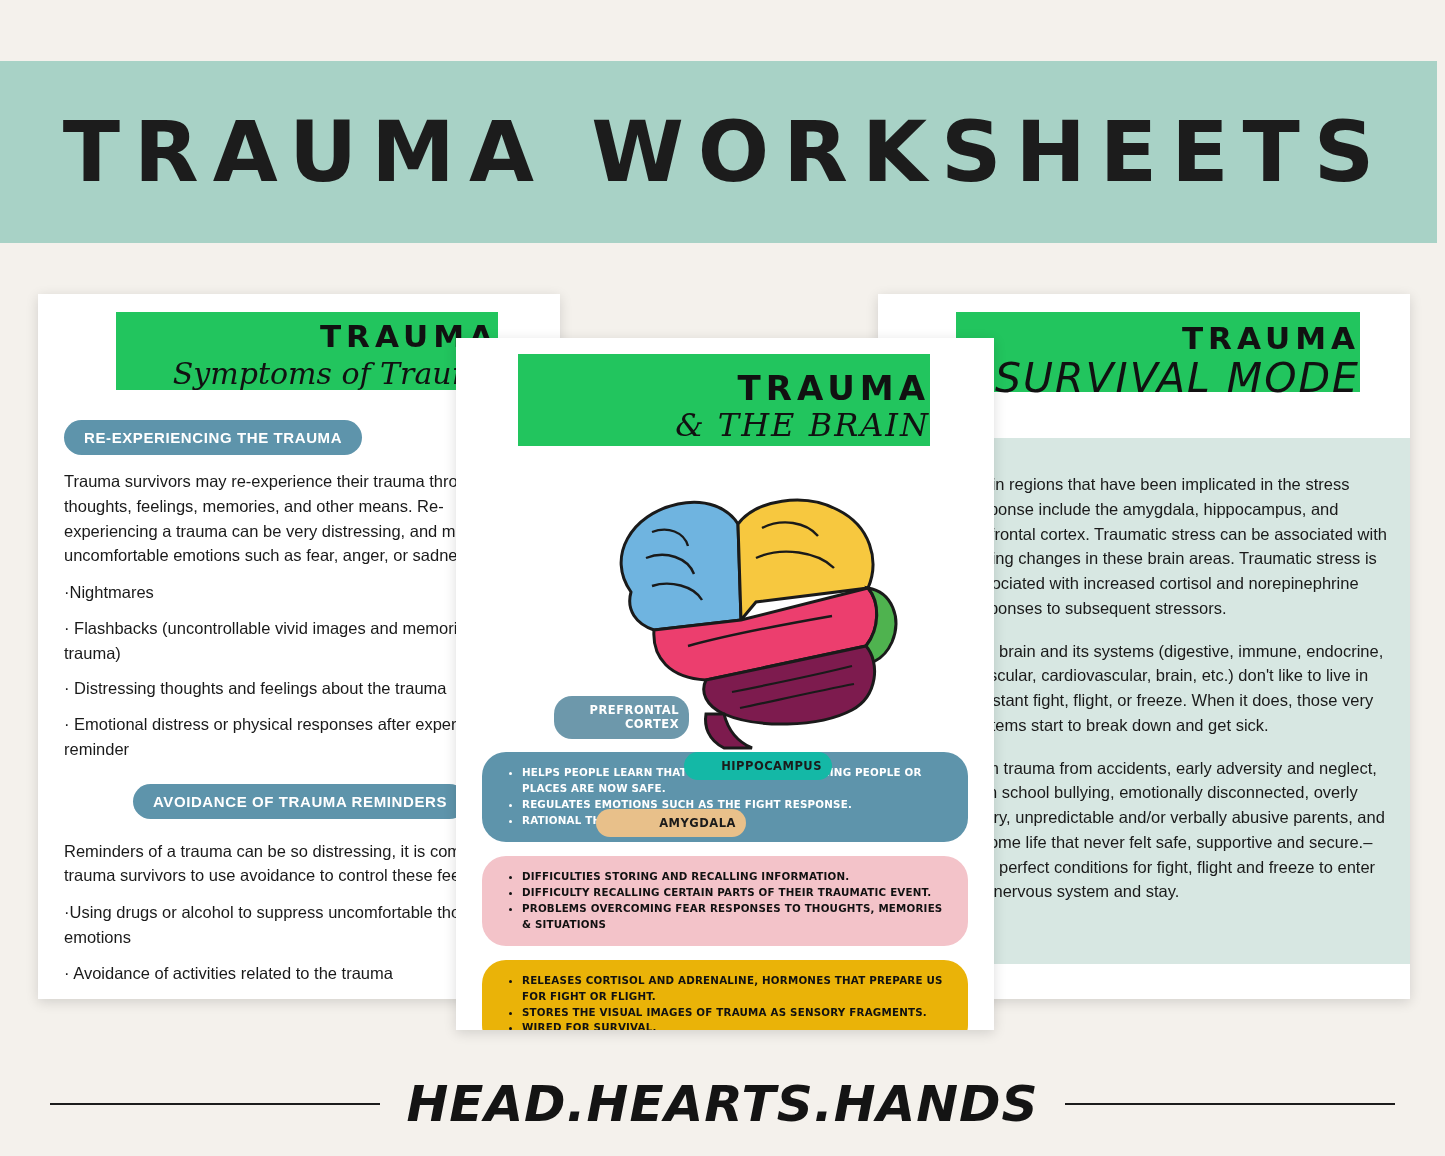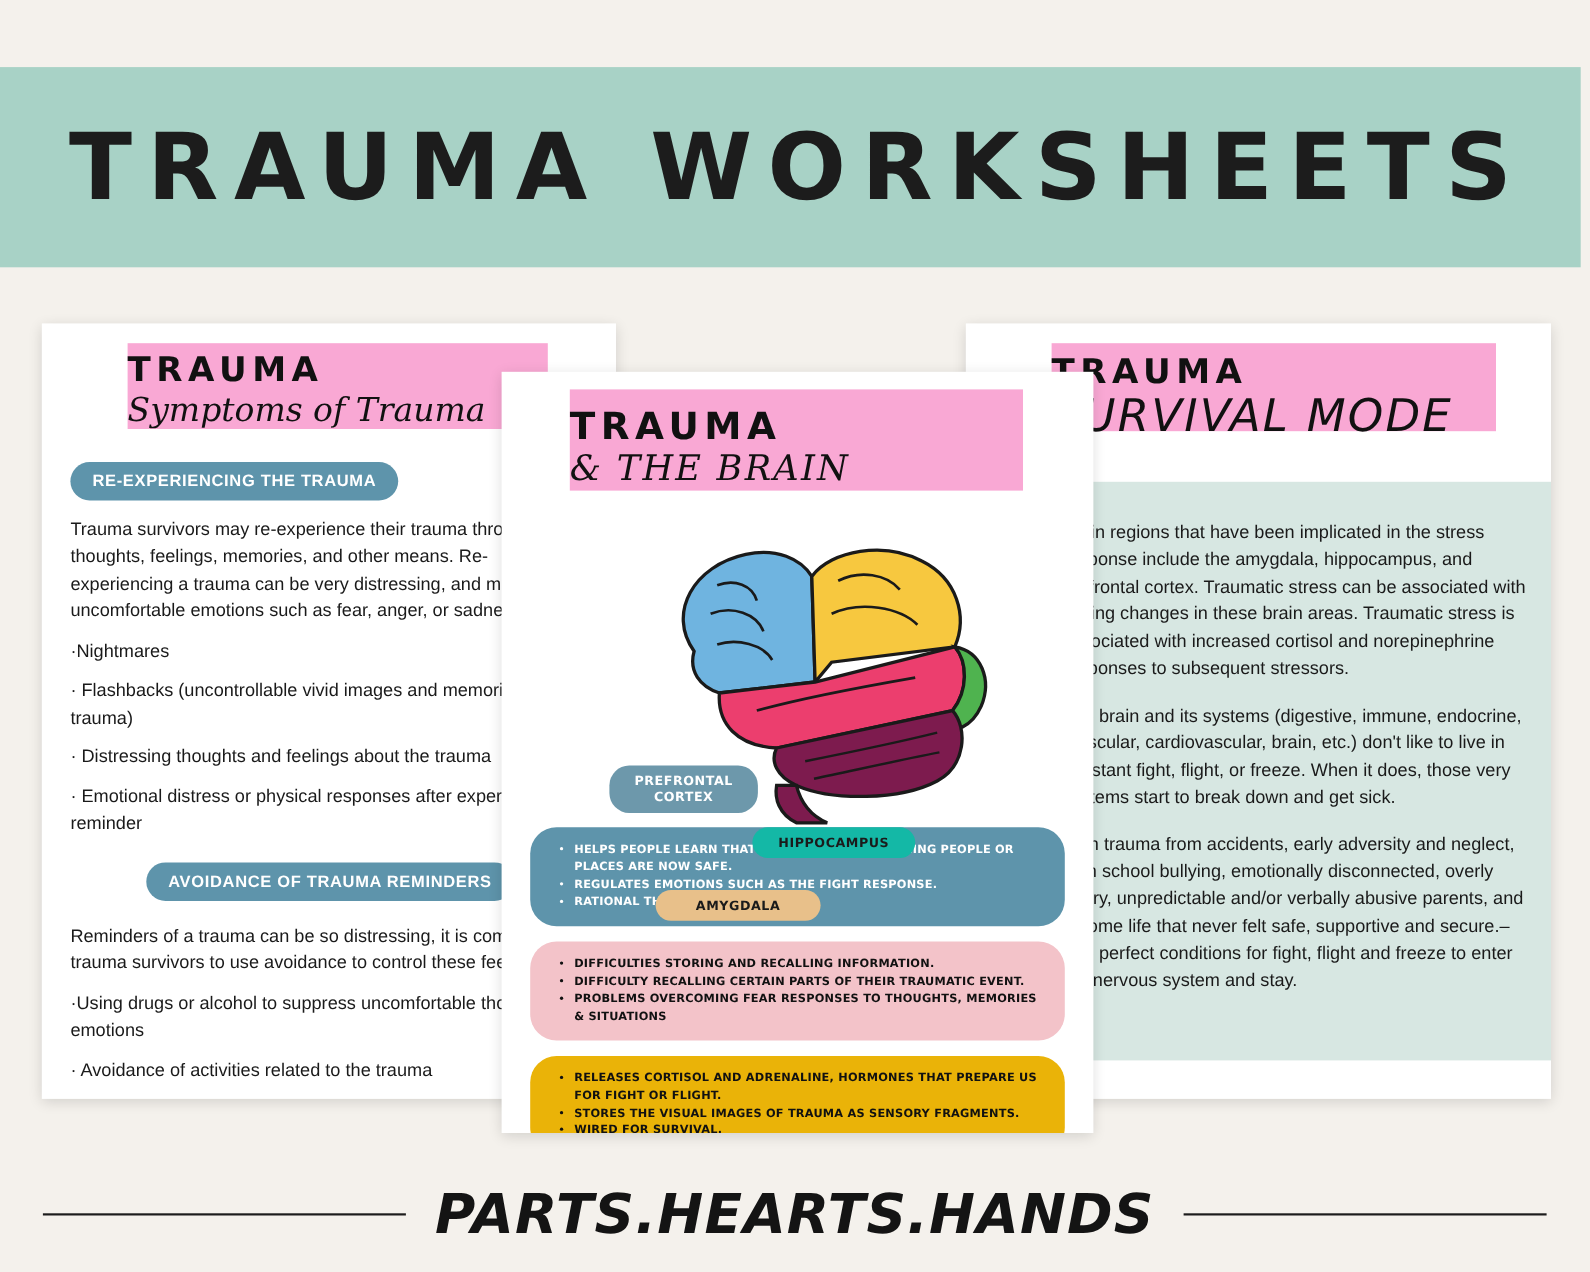--- a/index.html
+++ b/index.html
@@ -39,22 +39,22 @@
     background: #ffffff;
     box-shadow: 0 3px 12px rgba(0,0,0,0.14);
     overflow: hidden;
   }
   .sheet-left  { left: 38px;  top: 294px; width: 522px; height: 705px; }
   .sheet-right { left: 878px; top: 294px; width: 532px; height: 705px; }
   .sheet-mid   { left: 456px; top: 338px; width: 538px; height: 692px; z-index: 5; }
 
   
   .page-head {
-    background: #f9a8d4;
-    text-align: left;
+    background: #22c55e;
+    text-align: right;
   }
   .page-head .kicker {
     font-family: "DejaVu Sans", sans-serif;
     font-weight: 700;
     letter-spacing: 5px;
     color: #111;
   }
   .page-head .script {
     font-family: "DejaVu Serif", serif;
     font-style: italic;
@@ -138,21 +138,21 @@
     height: 300px;
     margin-top: 6px;
   }
   .brain-label {
     position: absolute;
     border-radius: 18px;
     font-family: "DejaVu Sans", sans-serif;
     font-weight: 700;
     font-size: 11.5px;
     letter-spacing: 0.5px;
-    text-align: center;
+    text-align: right;
     color: #1b1b1b;
     padding: 7px 10px;
     line-height: 1.25;
   }
   .lbl-pfc { left: 98px; top: 244px; width: 135px; background: #6d98ab; color:#fff; }
   .lbl-hip { left: 228px; top: 300px; width: 148px; background: #14b8a6; }
   .lbl-amy { left: 140px; top: 357px; width: 150px; background: #e8c08a; }
 
   .note-box {
     border-radius: 24px;
@@ -297,15 +297,15 @@
     <ul>
       <li>RELEASES CORTISOL AND ADRENALINE, HORMONES THAT PREPARE US FOR FIGHT OR FLIGHT.</li>
       <li>STORES THE VISUAL IMAGES OF TRAUMA AS SENSORY FRAGMENTS.</li>
       <li>WIRED FOR SURVIVAL.</li>
     </ul>
   </div>
 </div>
 
 <div class="footer">
   <div class="rule"></div>
-  <div class="brand">PARTS.HEARTS.HANDS</div>
+  <div class="brand">HEAD.HEARTS.HANDS</div>
   <div class="rule"></div>
 </div>
 
 </body></html>

